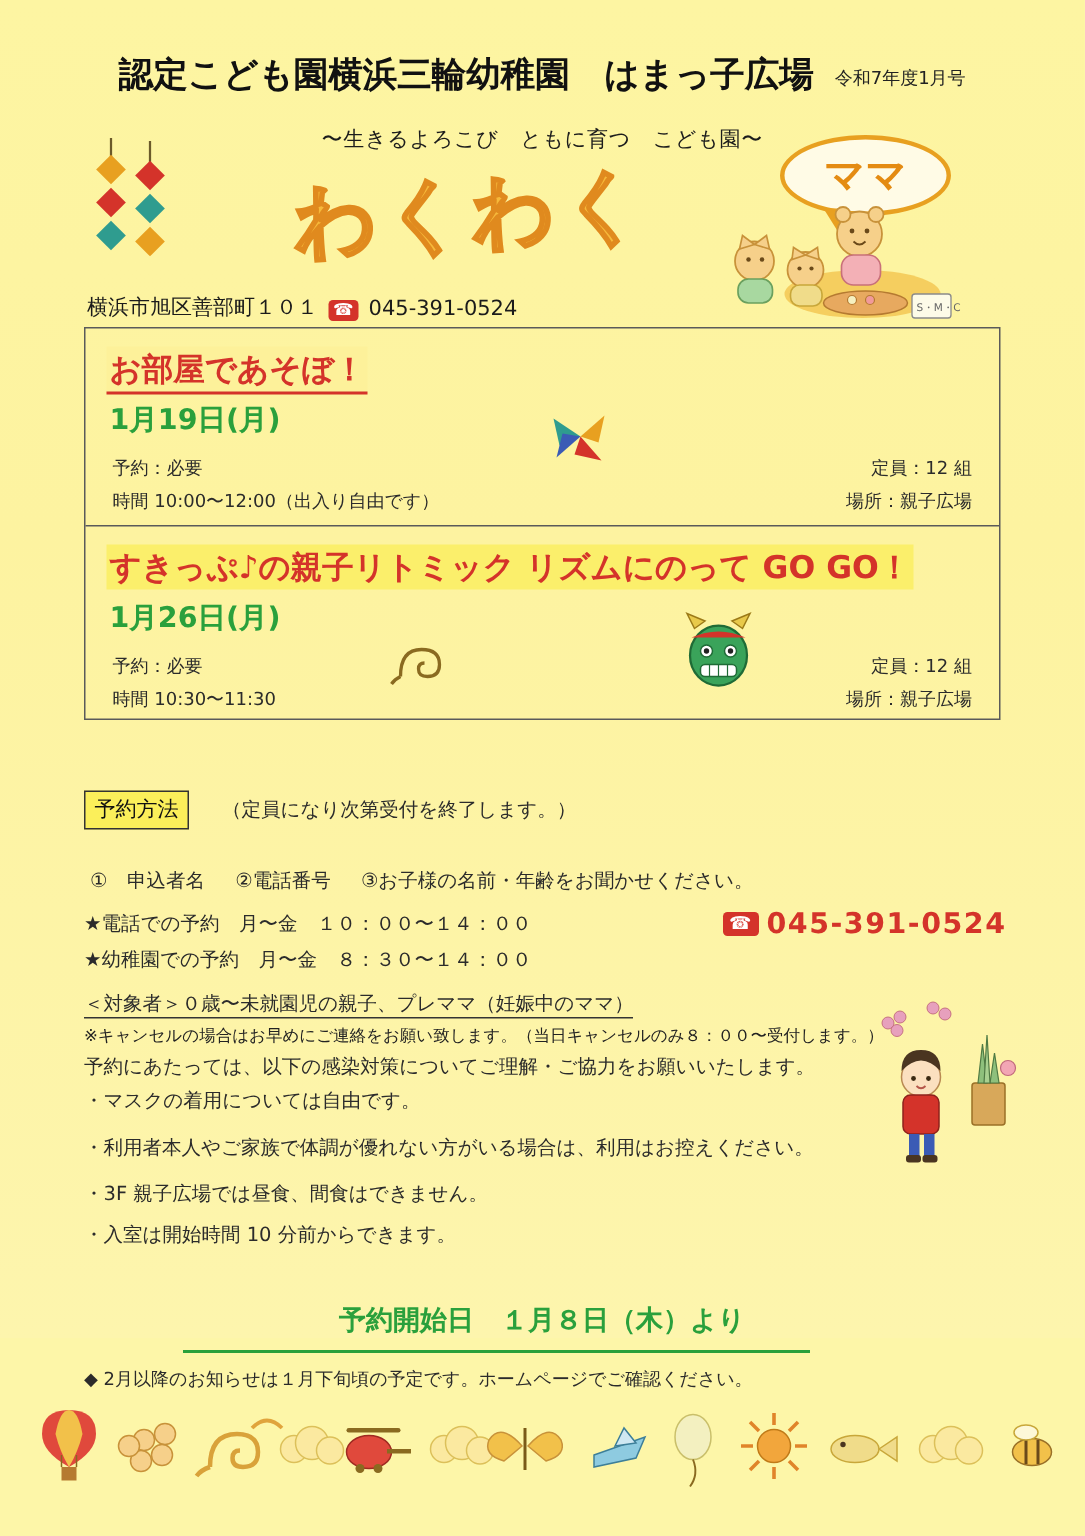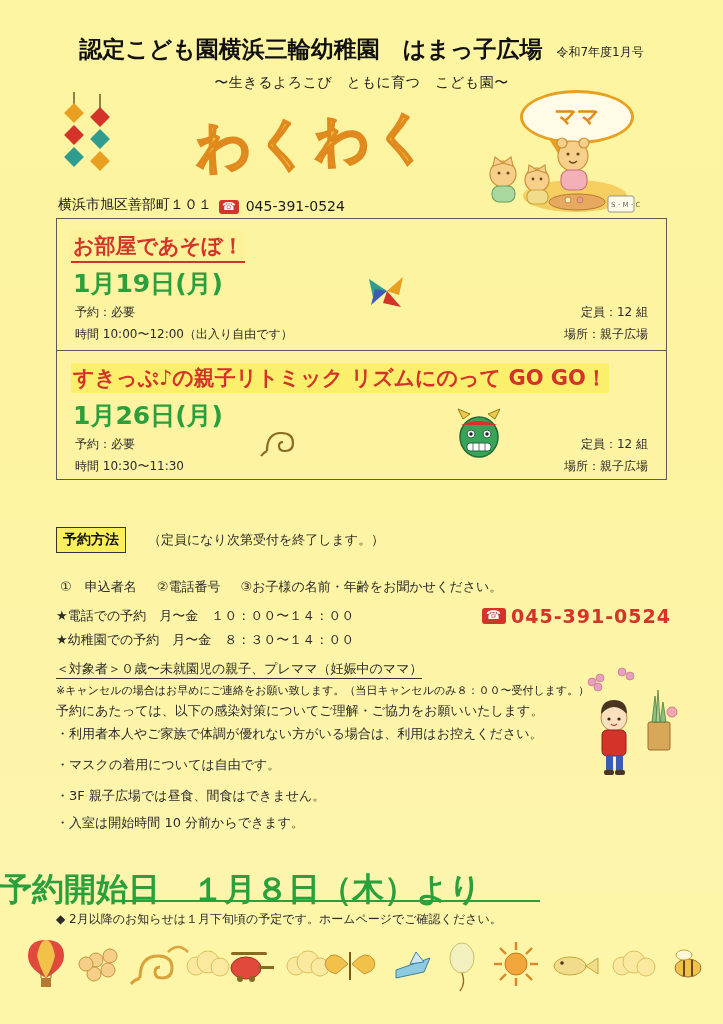--- a/index.html
+++ b/index.html
@@ -43,21 +43,21 @@
     letter-spacing: 0px;
     color: #111;
   }
   .issue {
     font-size: 12px;
     color: #222;
     padding-bottom: 4px;
     font-family: "DejaVu Sans", sans-serif;
   }
   .sub-title {
-    margin-top: 9px;
+    margin-top: 19px;
     font-size: 14px;
     font-family: Liberation Mono, monospace;
     color: #1c1c1c;
     letter-spacing: 0.5px;
   }
 
   
   .logo-area {
     position: absolute;
     top: 82px;
@@ -81,21 +81,21 @@
     position: absolute;
     left: 520px;
     top: 8px;
     width: 108px;
     height: 48px;
     border: 3px solid #e8a020;
     border-radius: 50%;
     background: #fffbe6;
     color: #e48b12;
     font-weight: bold;
-    font-size: 22px;
+    font-size: 27px;
     font-family: "DejaVu Sans", sans-serif;
     display: flex;
     align-items: center;
     justify-content: center;
   }
   .mama-bubble:after {
     content: "";
     position: absolute;
     bottom: -14px;
     left: 26px;
@@ -157,21 +157,21 @@
     border-bottom: 2px solid #d4332a;
   }
   .event-title.plain {
     border-bottom: none;
     background: #fbef6b;
   }
   .event-date {
     position: absolute;
     left: 16px;
     top: 48px;
-    font-size: 25px;
+    font-size: 19px;
     font-weight: bold;
     font-family: "DejaVu Sans", sans-serif;
     color: #2aa03c;
   }
   .event-res {
     position: absolute;
     left: 18px;
     top: 85px;
     font-size: 12px;
     font-family: "DejaVu Sans", sans-serif;
@@ -207,21 +207,21 @@
     top: 527px;
     left: 56px;
     display: flex;
     align-items: center;
     gap: 22px;
   }
   .res-head .boxed {
     border: 1px solid #333;
     background: #fbef5a;
     font-size: 14px;
-    font-weight: bold;
+    font-weight: normal;
     font-family: "DejaVu Sans", sans-serif;
     padding: 3px 6px;
     color: #111;
   }
   .res-head .note {
     font-size: 13px;
     font-family: "DejaVu Sans", sans-serif;
   }
 
   .res-body {
@@ -271,21 +271,22 @@
     margin-bottom: 13px;
   }
   .bullet.tight { margin-bottom: 9px; }
 
   
   .start-date {
     position: absolute;
     top: 868px;
     left: 0;
     width: 723px;
-    font-size: 32px;
+    text-align: center;
+    font-size: 18px;
     font-weight: bold;
     font-family: "DejaVu Sans", sans-serif;
     color: #2aa03c;
   }
   .start-underline {
     position: absolute;
     top: 900px;
     left: 122px;
     width: 418px;
     height: 2px;
@@ -451,22 +452,22 @@
         <span>045-391-0524</span>
       </div>
     </div>
 
     <div class="row13">★幼稚園での予約　月〜金　８：３０〜１４：００</div>
 
     <div class="target-line">＜対象者＞０歳〜未就園児の親子、プレママ（妊娠中のママ）</div>
     <div class="small-note">※キャンセルの場合はお早めにご連絡をお願い致します。（当日キャンセルのみ８：００〜受付します。）</div>
     <div class="row13">予約にあたっては、以下の感染対策についてご理解・ご協力をお願いいたします。</div>
 
+    <div class="bullet">・マスクの着用については自由です。</div>
     <div class="bullet">・利用者本人やご家族で体調が優れない方がいる場合は、利用はお控えください。</div>
-    <div class="bullet">・マスクの着用については自由です。</div>
     <div class="bullet tight">・3F 親子広場では昼食、間食はできません。</div>
     <div class="bullet tight">・入室は開始時間 10 分前からできます。</div>
   </div>
 
   <svg class="person-illus" viewBox="0 0 110 120">
 
     <rect x="72" y="62" width="22" height="28" rx="2" fill="#d8a85a" stroke="#9a7027" stroke-width="1"></rect>
     <path d="M76 62 l3 -26 l3 26 z" fill="#8ec07c" stroke="#4f7a44" stroke-width="0.8"></path>
     <path d="M84 62 l3 -20 l3 20 z" fill="#8ec07c" stroke="#4f7a44" stroke-width="0.8"></path>
     <path d="M80 62 l2 -32 l2 32 z" fill="#a8d090" stroke="#4f7a44" stroke-width="0.8"></path>

